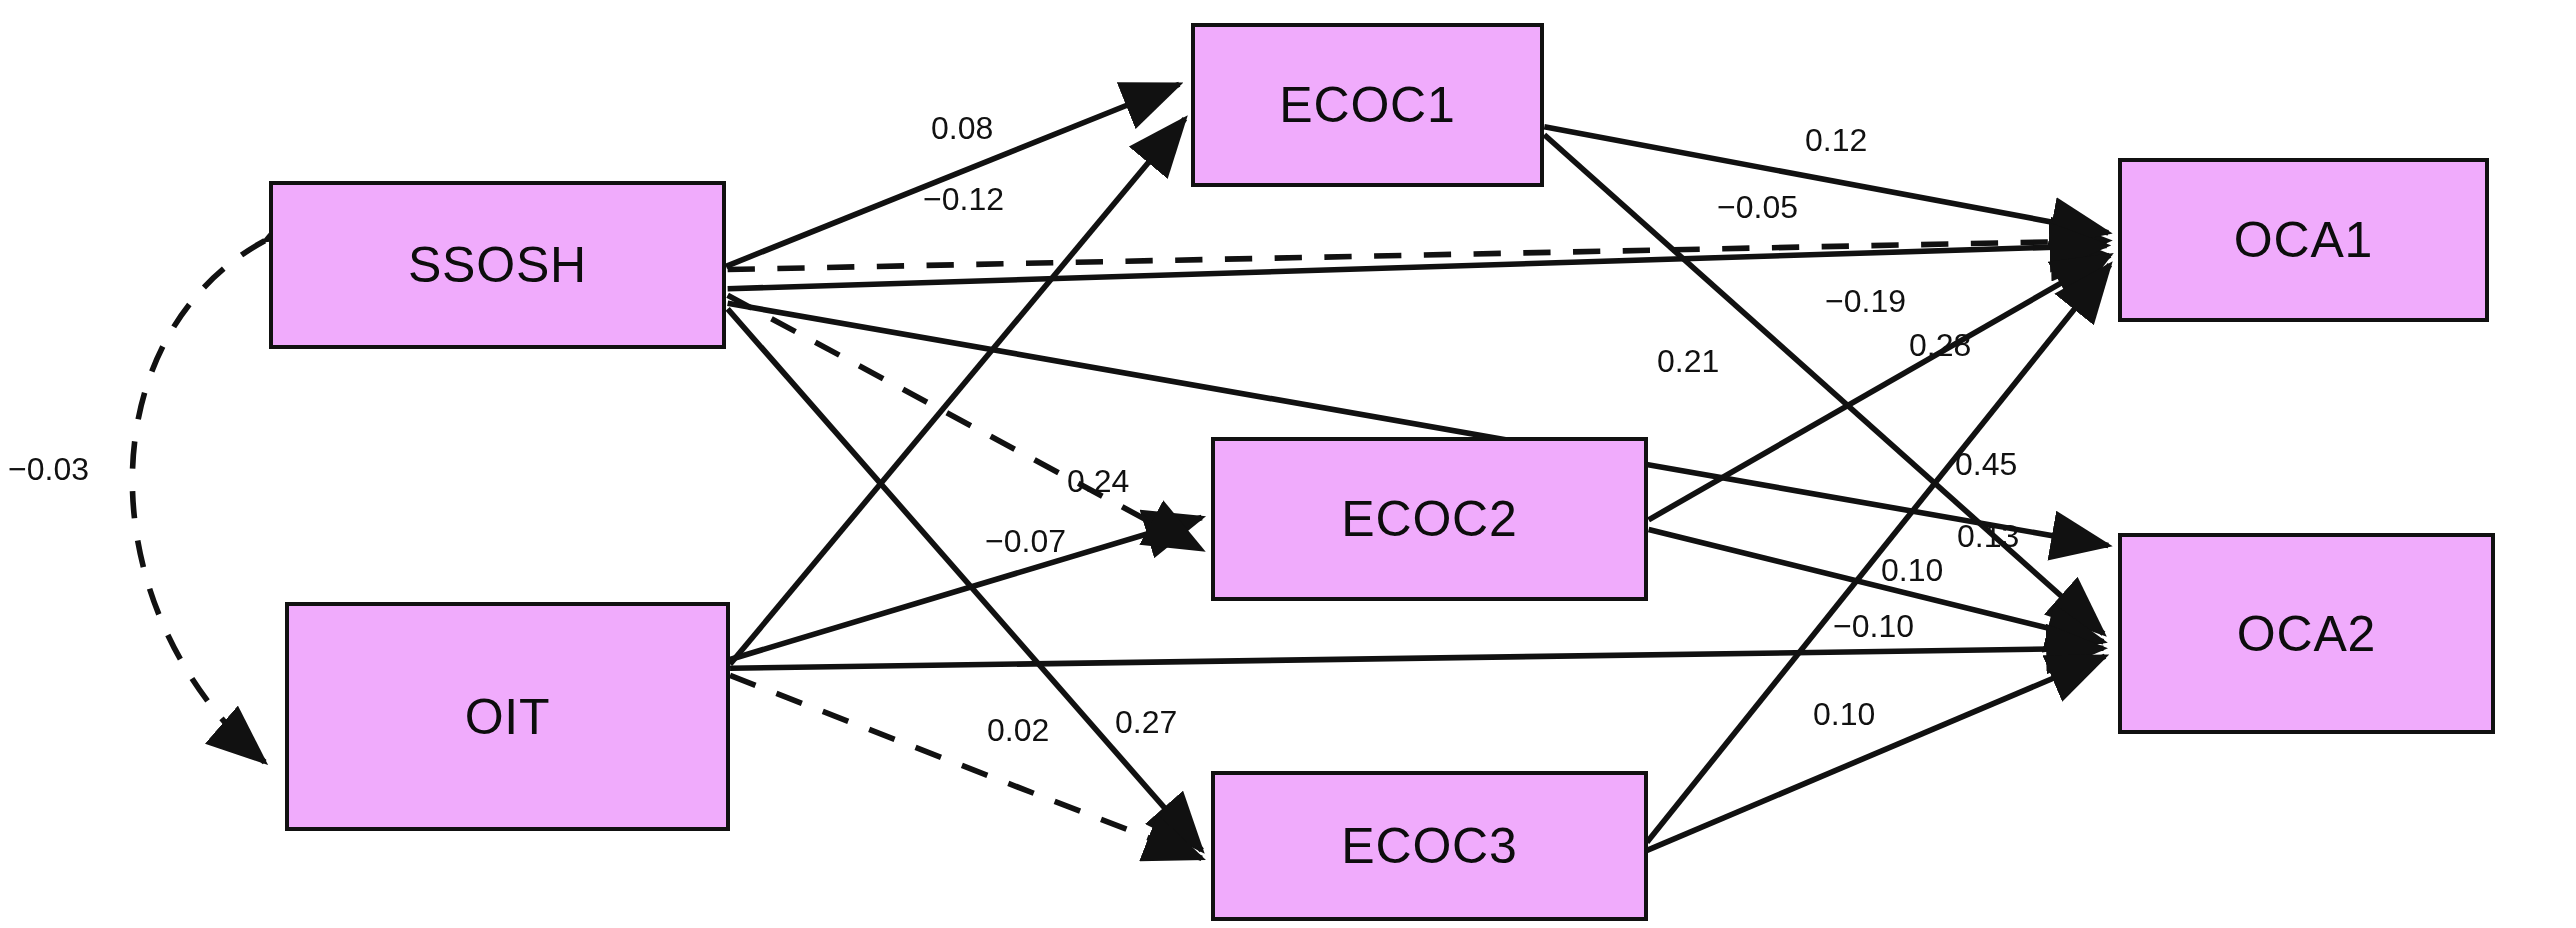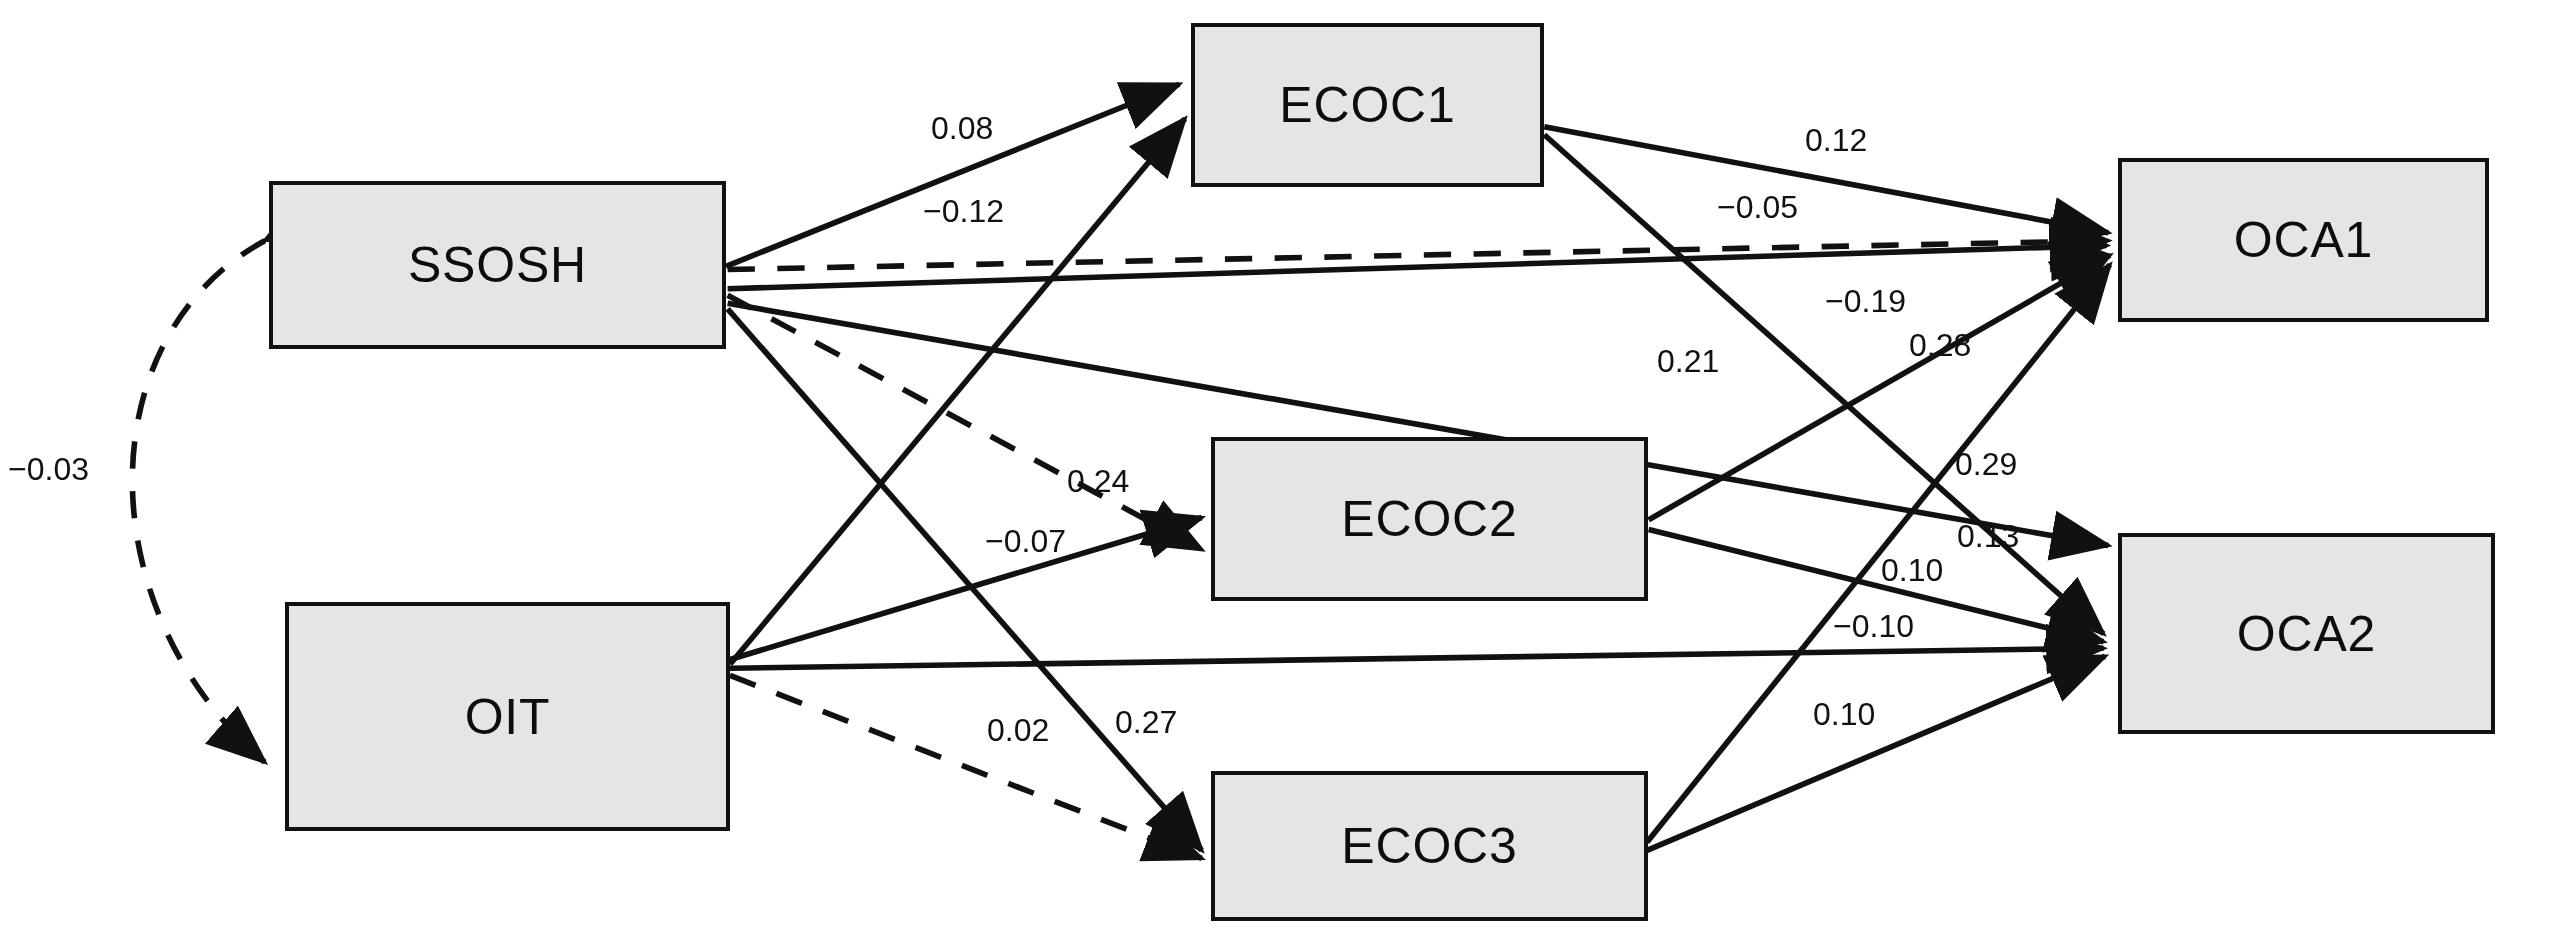--- a/index.html
+++ b/index.html
@@ -2,21 +2,21 @@
 <html style="font-size:13px"><head>
 <meta charset="utf-8">
 <style>
   html,body{margin:0;padding:0;background:#ffffff;}
   body{width:2576px;height:929px;overflow:hidden;font-family:"Liberation Sans",sans-serif;}
   #diagram{position:relative;width:2576px;height:929px;background:#ffffff;}
   #diagram svg{position:absolute;top:0;left:0;width:2576px;height:929px;display:block;}
   .node-box{
     position:absolute;
     border:4px solid #111111;
-    background:#e5e5e5;
+    background:#f0abfc;
     box-sizing:border-box;
     display:flex;align-items:center;justify-content:center;
   }
   .node-label{
     font-family:"Liberation Sans",sans-serif;
     font-size:50px;
     color:#0d0d0d;
     letter-spacing:0.8px;
     white-space:nowrap;
     line-height:1;
@@ -110,37 +110,37 @@
   <div class="node-box" style="left:2118px;top:158px;width:371px;height:164px;">
     <span class="node-label">OCA1</span>
   </div>
 
   <div class="node-box" style="left:2118px;top:533px;width:377px;height:201px;">
     <span class="node-label">OCA2</span>
   </div>
 
   <span class="edge-label" style="left:931px;top:112px;">0.08</span>
 
-  <span class="edge-label" style="left:923px;top:183px;margin-top:12px;">−0.12</span>
+  <span class="edge-label" style="left:923px;top:183px;">−0.12</span>
 
   <span class="edge-label" style="left:1805px;top:124px;">0.12</span>
 
   <span class="edge-label" style="left:1717px;top:191px;">−0.05</span>
 
   <span class="edge-label" style="left:1825px;top:285px;">−0.19</span>
 
   <span class="edge-label" style="left:1657px;top:345px;">0.21</span>
 
   <span class="edge-label" style="left:1909px;top:329px;">0.28</span>
 
   <span class="edge-label" style="left:1067px;top:465px;">0.24</span>
 
   <span class="edge-label" style="left:985px;top:525px;">−0.07</span>
 
-  <span class="edge-label" style="left:1955px;top:448px;">0.29</span>
+  <span class="edge-label" style="left:1955px;top:448px;">0.45</span>
 
   <span class="edge-label" style="left:1957px;top:520px;">0.13</span>
 
   <span class="edge-label" style="left:1881px;top:554px;">0.10</span>
 
   <span class="edge-label" style="left:1833px;top:610px;">−0.10</span>
 
   <span class="edge-label" style="left:959px;top:714px;margin-left:28px;">0.02</span>
 
   <span class="edge-label" style="left:1115px;top:706px;">0.27</span>

